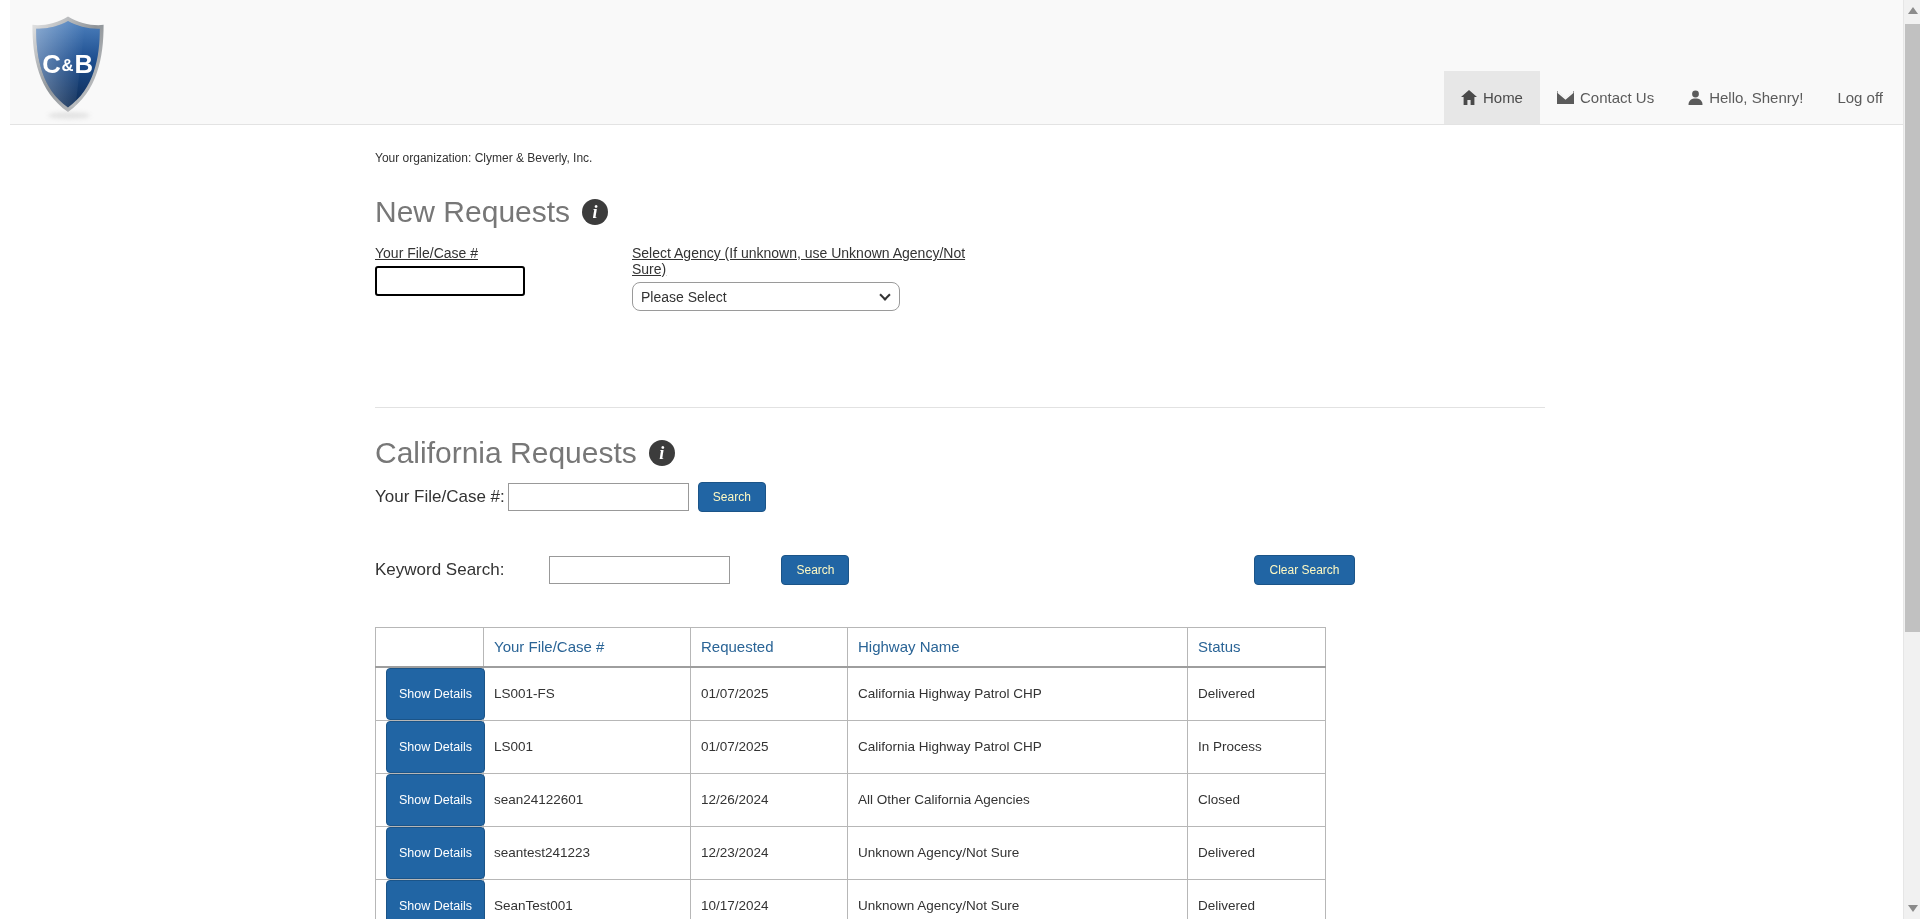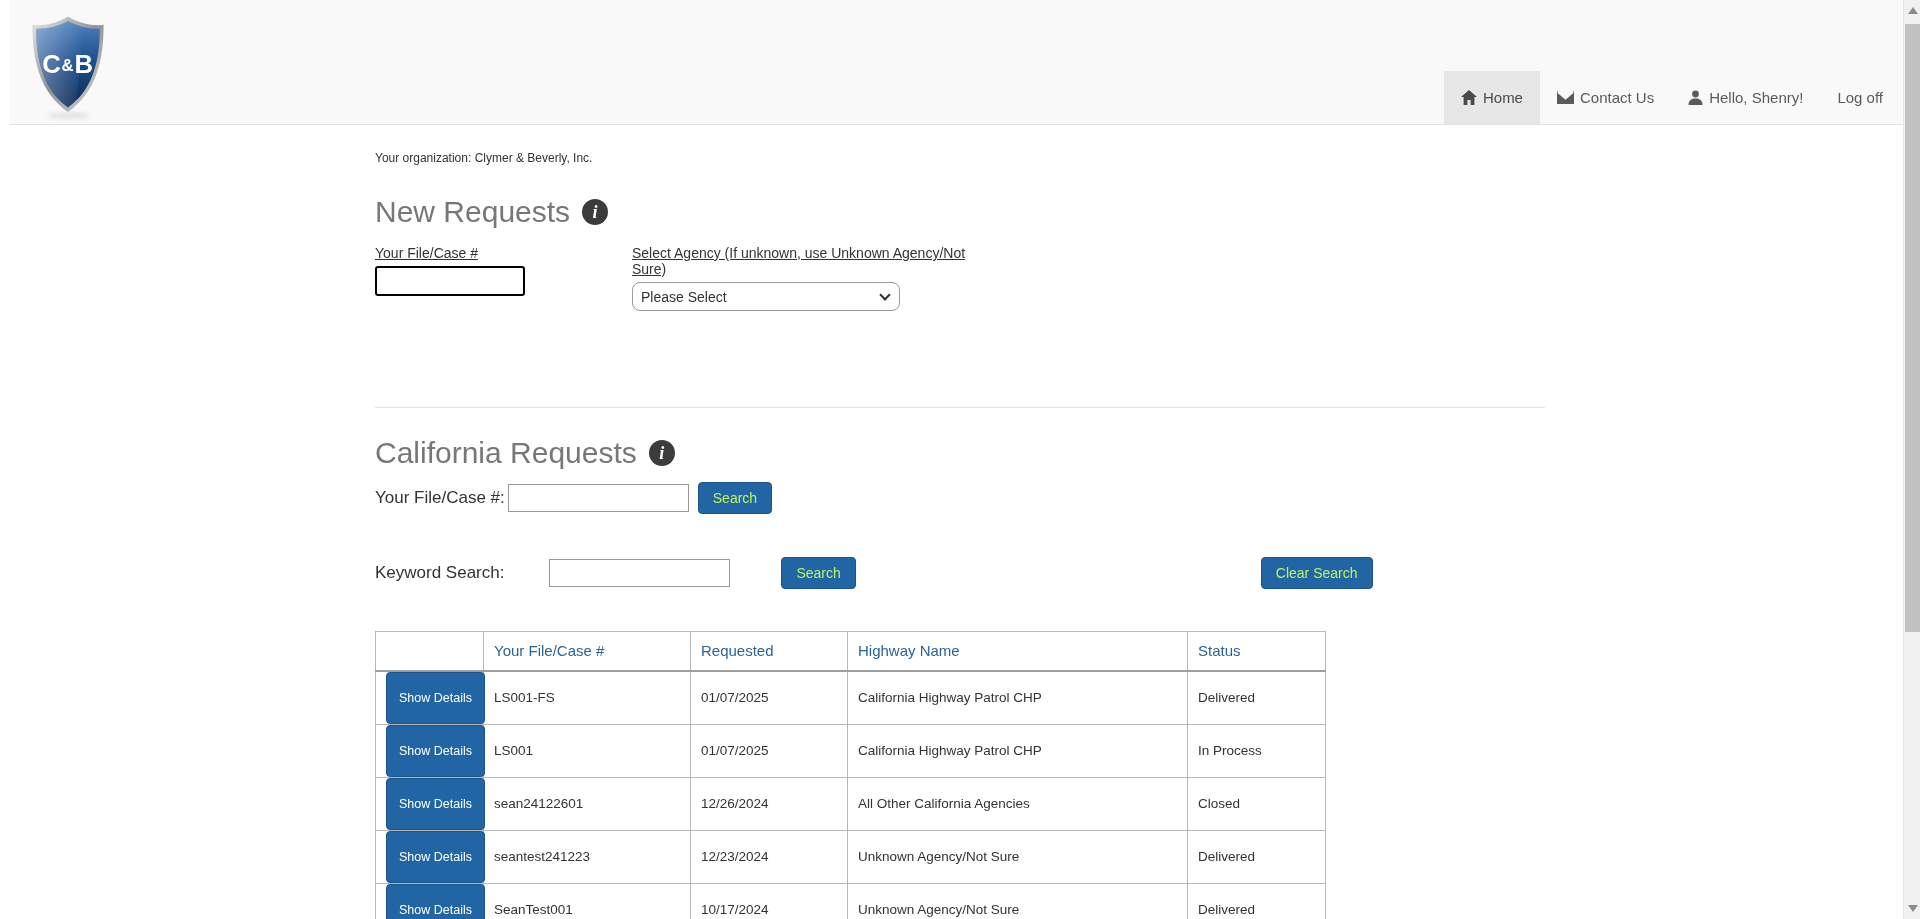--- a/index.html
+++ b/index.html
@@ -46,22 +46,22 @@
             -webkit-appearance:none; appearance:none; font-family:"Liberation Sans",sans-serif; }
   .select-chevron { position:absolute; right:11px; top:9px; width:8px; height:8px;
             border-right:2px solid #333; border-bottom:2px solid #333;
             transform:rotate(45deg); pointer-events:none; }
   .section-divider { border:none; border-top:1px solid #e2e2e2; margin-top:96px; }
   .search-row { margin-top:12px; display:flex; align-items:center; }
   .search-row + .search-row { margin-top:43px;gap:42px; }
   .search-label { font-size:17px; color:#333; margin-right:3px; }
   .search-input { width:181px; height:28px; border:1px solid #999; padding:0 6px;
             font-size:14px; outline:none; }
-  .btn { background:#2165a4; color:#bef264; border:1px solid #1b5488; border-radius:4px;
-            font-size:14px; padding:7px 14px; margin-left:9px; cursor:pointer;
+  .btn { background:#2165a4; color:#fef9c3; border:1px solid #1b5488; border-radius:4px;
+            font-size:12px; padding:7px 14px; margin-left:9px; cursor:pointer;
             font-family:"Liberation Sans",sans-serif; }
   .btn-clear { margin-left:363px; }
   
   table.requests { margin-top:42px; border-collapse:collapse; width:950px;
             table-layout:fixed; }
   table.requests col.c0{width:108px} table.requests col.c1{width:207px}
   table.requests col.c2{width:157px} table.requests col.c3{width:340px}
   table.requests col.c4{width:138px}
   table.requests th, table.requests td { border:1px solid #b7b7b7; text-align:left; }
   table.requests th { height:39px; font-size:15px; font-weight:normal; color:#2a6496;

